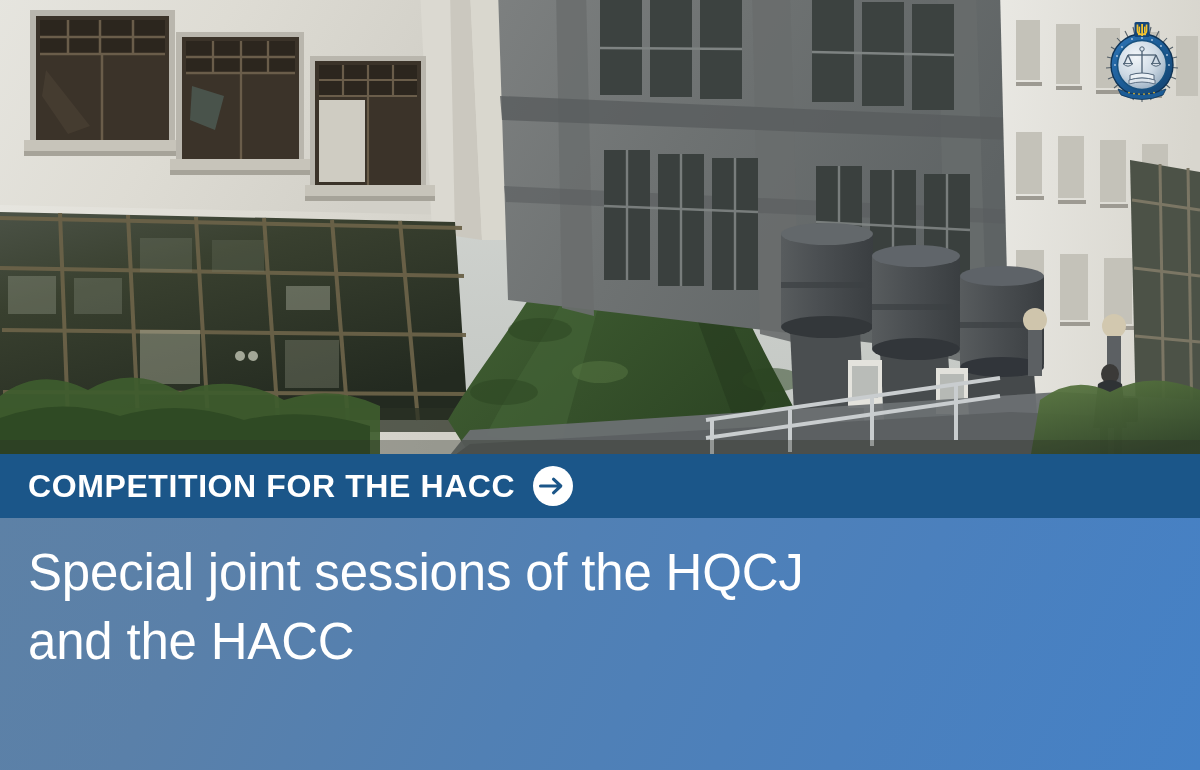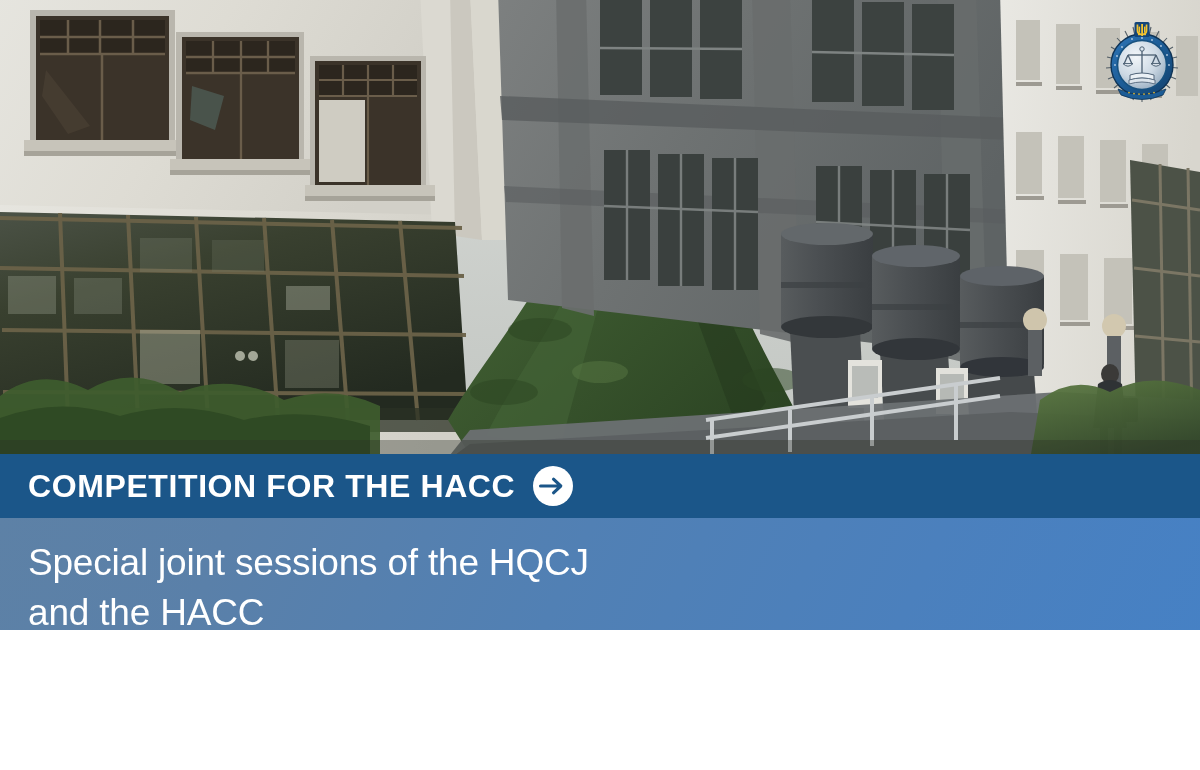--- a/index.html
+++ b/index.html
@@ -8,21 +8,21 @@
     padding: 0;
     background: #ffffff;
   }
   body {
     font-family: "Liberation Sans", sans-serif;
   }
 
   .card {
     position: relative;
     width: 1200px;
-    height: 630px;
+    height: 770px;
     overflow: hidden;
     background: #4a7fc0;
   }
 
   
   .photo {
     position: absolute;
     left: 0;
     top: 0;
     width: 1200px;
@@ -95,21 +95,21 @@
         #4581c6 100%);
     z-index: 4;
   }
   .title-text {
     position: absolute;
     left: 28px;
     top: 20px;
     right: 60px;
     color: #ffffff;
     font-family: "Liberation Sans", sans-serif;
-    font-size: 37px;
+    font-size: 51px;
     font-weight: 300;
     line-height: 1.36;
     letter-spacing: -0.2px;
   }
   .title-text .line { display: block; }
 </style>
 </head>
 <body>
 
 <div class="card">

